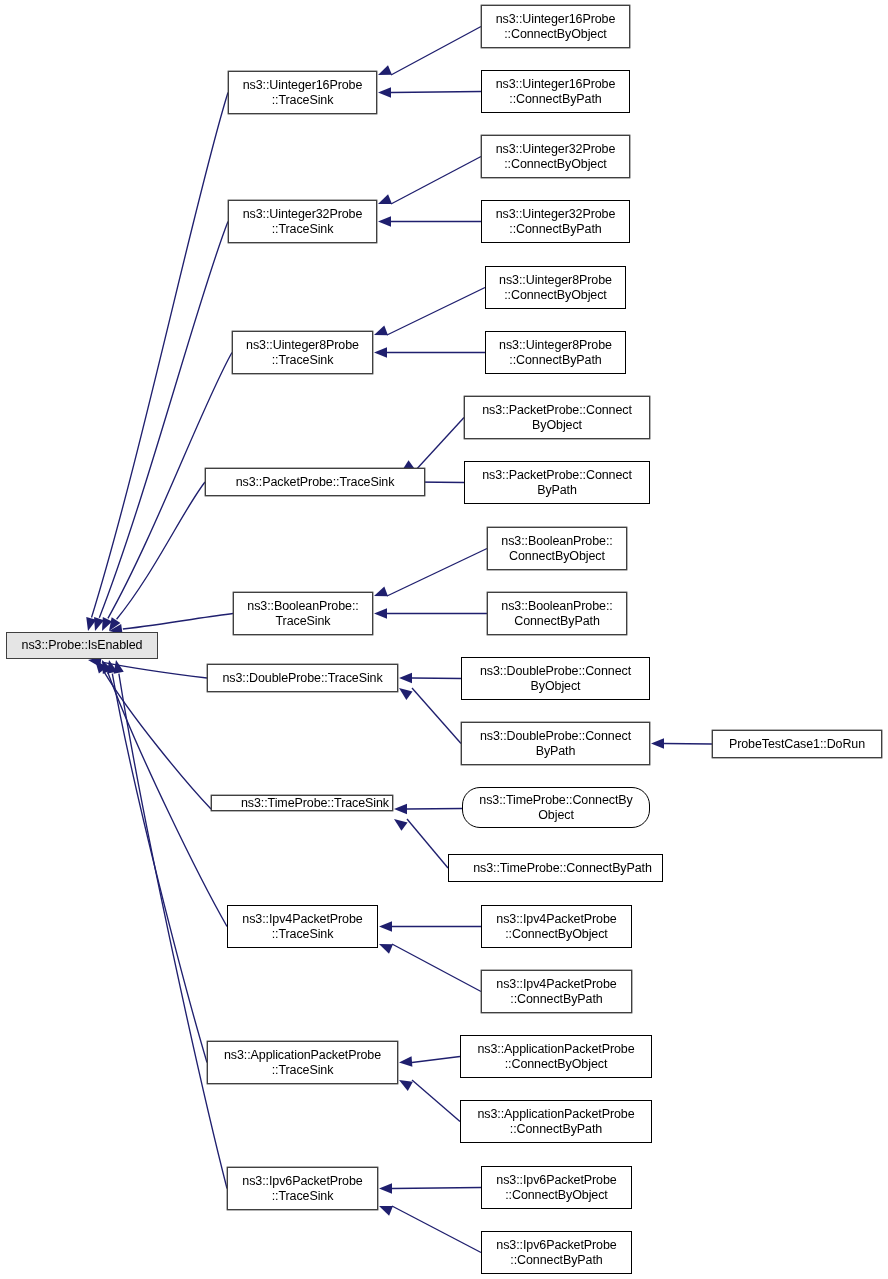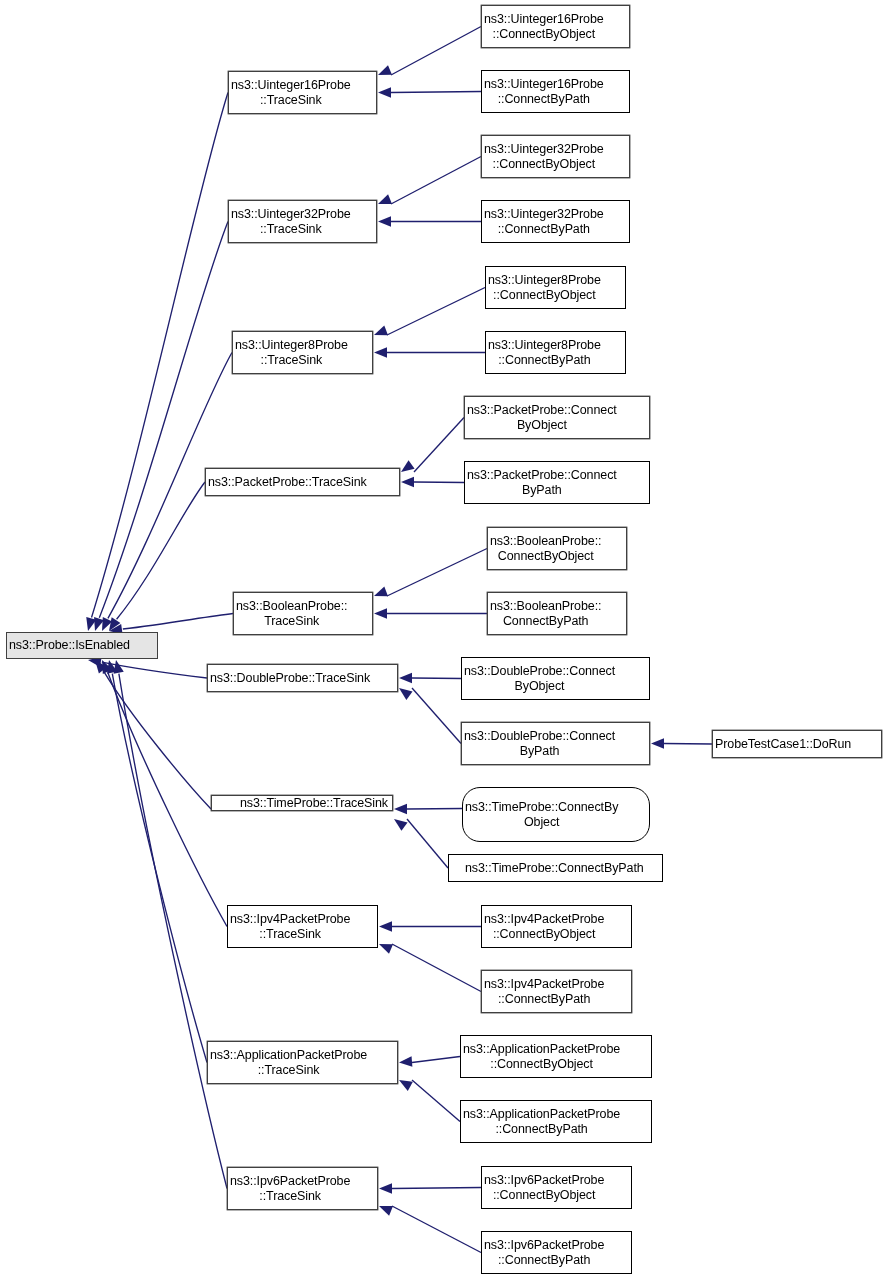--- a/index.html
+++ b/index.html
@@ -22,21 +22,21 @@
     width: 888px;
     height: 1279px;
   }
   .gnode {
     position: absolute;
     box-sizing: border-box;
     border: 1px solid #000000;
     background: #ffffff;
     display: flex;
     align-items: center;
-    justify-content: flex-start;
+    justify-content: center;
     text-align: center;
     color: #000000;
     font-size: 12.5px;
     line-height: 15px;
     letter-spacing: -0.1px;
     white-space: pre-line;
     padding: 0 2px;
   }
   .gnode.thick {
     border: 1.6px solid #404040;
@@ -137,39 +137,39 @@
       <div class="gnode thick" style="left: 481px; top: 135px; width: 149px; height: 43px;"><span>ns3::Uinteger32Probe
 ::ConnectByObject</span></div>
       <div class="gnode" style="left: 481px; top: 200px; width: 149px; height: 43px;"><span>ns3::Uinteger32Probe
 ::ConnectByPath</span></div>
       <div class="gnode thick" style="left: 232px; top: 331px; width: 141px; height: 43px;"><span>ns3::Uinteger8Probe
 ::TraceSink</span></div>
       <div class="gnode" style="left: 485px; top: 266px; width: 141px; height: 43px;"><span>ns3::Uinteger8Probe
 ::ConnectByObject</span></div>
       <div class="gnode" style="left: 485px; top: 331px; width: 141px; height: 43px;"><span>ns3::Uinteger8Probe
 ::ConnectByPath</span></div>
-      <div class="gnode thick" style="left: 205px; top: 468px; width: 195px; height: 28px;"><span>ns3::PacketProbe::TraceSink</span></div>
+      <div class="gnode thick" style="left: 205px; top: 468px; width: 220px; height: 28px;"><span>ns3::PacketProbe::TraceSink</span></div>
       <div class="gnode thick" style="left: 464px; top: 396px; width: 186px; height: 43px;"><span>ns3::PacketProbe::Connect
 ByObject</span></div>
       <div class="gnode" style="left: 464px; top: 461px; width: 186px; height: 43px;"><span>ns3::PacketProbe::Connect
 ByPath</span></div>
       <div class="gnode thick" style="left: 233px; top: 592px; width: 140px; height: 43px;"><span>ns3::BooleanProbe::
 TraceSink</span></div>
       <div class="gnode thick" style="left: 487px; top: 527px; width: 140px; height: 43px;"><span>ns3::BooleanProbe::
 ConnectByObject</span></div>
       <div class="gnode thick" style="left: 487px; top: 592px; width: 140px; height: 43px;"><span>ns3::BooleanProbe::
 ConnectByPath</span></div>
       <div class="gnode thick" style="left: 207px; top: 664px; width: 191px; height: 28px;"><span>ns3::DoubleProbe::TraceSink</span></div>
       <div class="gnode" style="left: 461px; top: 657px; width: 189px; height: 43px;"><span>ns3::DoubleProbe::Connect
 ByObject</span></div>
       <div class="gnode thick" style="left: 461px; top: 722px; width: 189px; height: 43px;"><span>ns3::DoubleProbe::Connect
 ByPath</span></div>
       <div class="gnode thick" style="left: 712px; top: 730px; width: 170px; height: 28px;"><span>ProbeTestCase1::DoRun</span></div>
       <div class="gnode thick" style="left: 211px; top: 795px; width: 182px; height: 16px; padding-left: 28px;"><span>ns3::TimeProbe::TraceSink</span></div>
-      <div class="gnode" style="left: 462px; top: 787px; width: 188px; height: 55px; border-radius: 18px;"><span>ns3::TimeProbe::ConnectBy
+      <div class="gnode" style="left: 462px; top: 787px; width: 188px; height: 41px; border-radius: 18px;"><span>ns3::TimeProbe::ConnectBy
 Object</span></div>
       <div class="gnode" style="left: 448px; top: 854px; width: 215px; height: 28px; padding-left: 16px;"><span>ns3::TimeProbe::ConnectByPath</span></div>
       <div class="gnode" style="left: 227px; top: 905px; width: 151px; height: 43px;"><span>ns3::Ipv4PacketProbe
 ::TraceSink</span></div>
       <div class="gnode" style="left: 481px; top: 905px; width: 151px; height: 43px;"><span>ns3::Ipv4PacketProbe
 ::ConnectByObject</span></div>
       <div class="gnode thick" style="left: 481px; top: 970px; width: 151px; height: 43px;"><span>ns3::Ipv4PacketProbe
 ::ConnectByPath</span></div>
       <div class="gnode thick" style="left: 207px; top: 1041px; width: 191px; height: 43px;"><span>ns3::ApplicationPacketProbe
 ::TraceSink</span></div>

